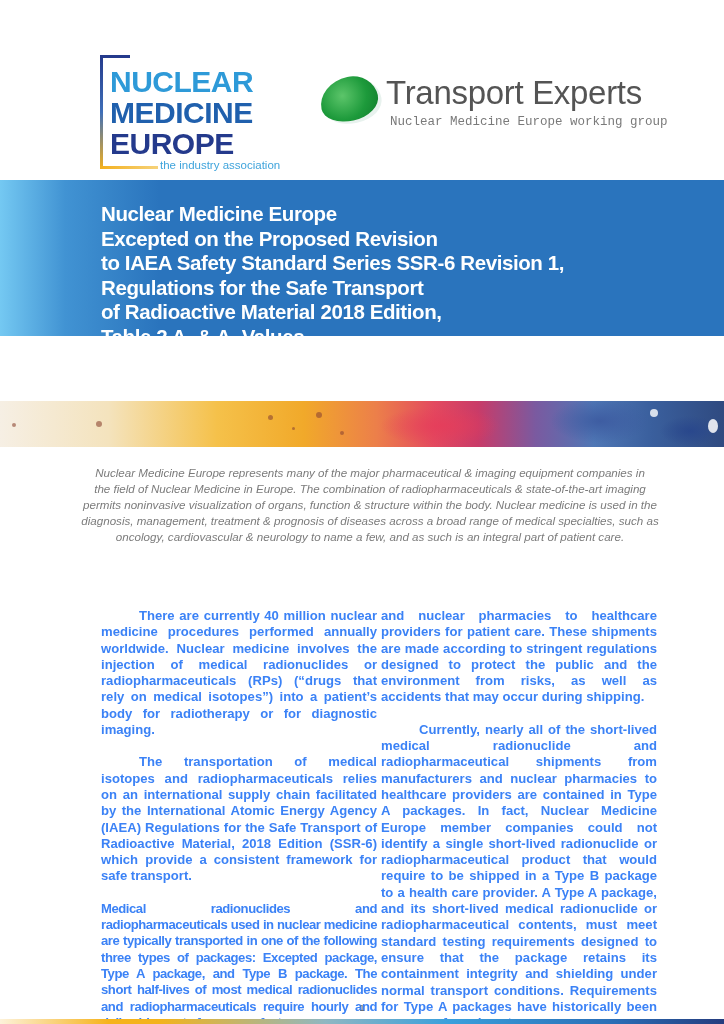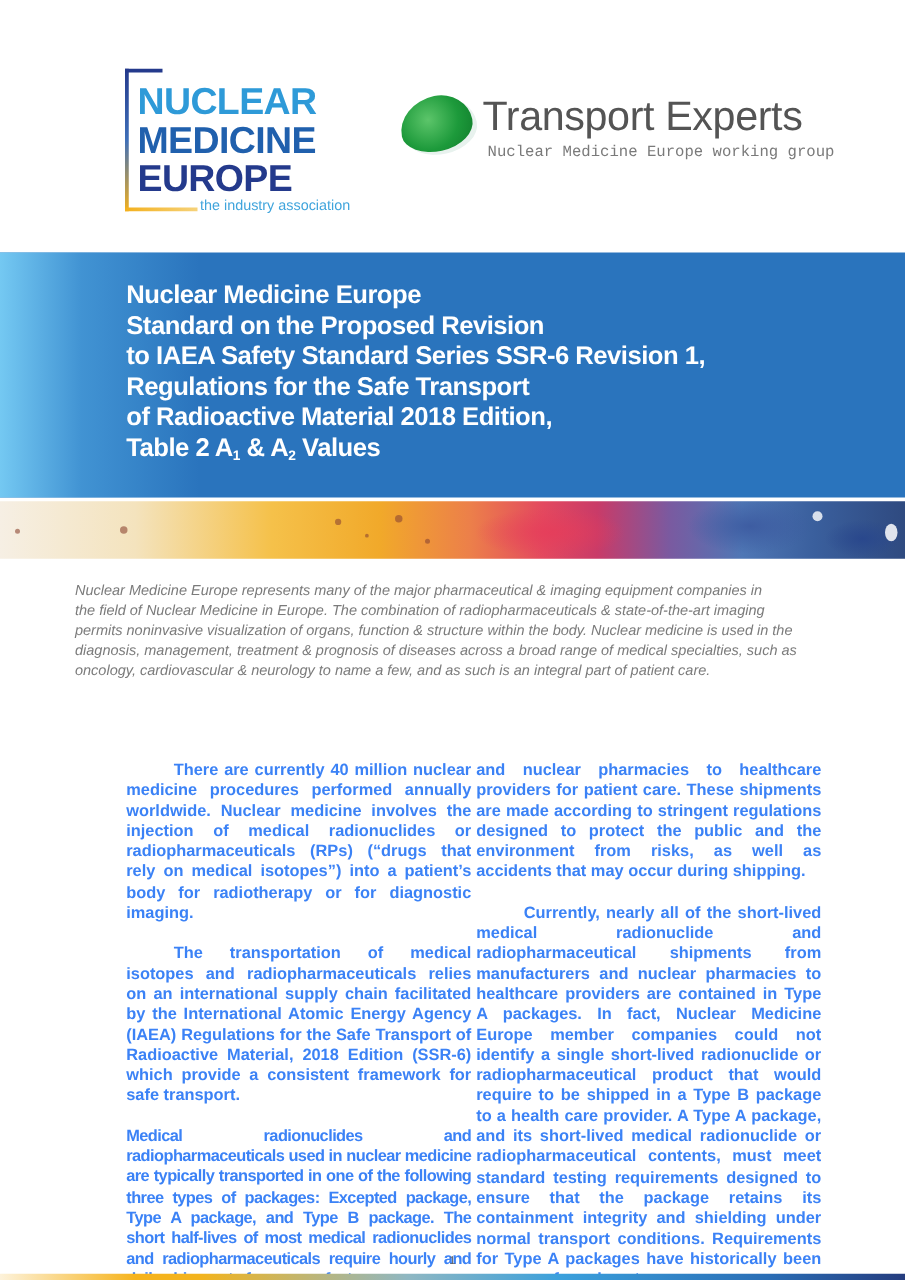--- a/index.html
+++ b/index.html
@@ -38,21 +38,21 @@
     box-shadow: 3px 3px 0 #e8f2ee;
   }
   .te-title {
     position: absolute; left: 66px; top: 0; font-size: 33px; font-weight: normal;
     color: #545454; letter-spacing: -0.3px; white-space: nowrap;
   }
   .te-sub { position: absolute; left: 70px; top: 41px; font-size: 12.5px; color: #7a7a7a; white-space: nowrap; font-family: Liberation Mono, monospace; }
 
   
   .hero {
-    position: absolute; left: 0; top: 202px; width: 724px; height: 196px;
+    position: absolute; left: 0; top: 180px; width: 724px; height: 156px;
     background:
       linear-gradient(90deg, rgba(120,205,245,0.95) 0%, rgba(75,160,220,0.7) 9%, rgba(40,120,195,0) 22%),
       #2a74bd;
   }
   .hero-title {
     position: absolute; left: 101px; top: 22px; width: 600px;
     color: #ffffff; font-weight: bold; font-size: 20.5px; line-height: 24.5px; letter-spacing: -0.4px;
   }
   .hero-title div { white-space: nowrap; }
   .hero-title sub { font-size: 11px; vertical-align: -3px; line-height: 0; }
@@ -64,21 +64,21 @@
       radial-gradient(ellipse 50px 22px at 600px 20px, rgba(60,90,160,0.9), transparent),
       radial-gradient(ellipse 30px 15px at 690px 30px, rgba(40,70,140,0.9), transparent),
       linear-gradient(90deg, #f6efe4 0%, #f4e3bd 15%, #f5c14a 30%, #f1a92a 42%, #ec7f4a 52%,
                       #e3495f 60%, #c93b68 66%, #7a5aa0 74%, #4f77b5 82%, #3a5f9d 90%, #2f4a80 100%);
   }
   .art-dot { position: absolute; border-radius: 50%; background: rgba(140,70,50,0.6); }
 
   
   .intro {
     position: absolute; left: 60px; top: 465px; width: 620px;
-    font-style: italic; font-size: 11.6px; line-height: 16px; color: #7b7b7b;
+    font-style: italic; font-size: 11.6px; line-height: 16px; color: #7b7b7b; text-align: center;
   }
   .intro div { white-space: nowrap; }
 
   
   .col { position: absolute; top: 580px; width: 276px; font-size: 13.1px; line-height: 16.3px; color: #3b82f6; margin-top: 28px; }
   .col-left { left: 101px; }
   .col-right { left: 381px; }
   .para { text-align: justify; margin: 0 0 16px 0; font-weight: bold; }
   .para.indent { text-indent: 38px; }
   .para.bold { font-weight: bold; }
@@ -106,21 +106,21 @@
 
 <div class="te-logo">
   <div class="te-blob"></div>
   <div class="te-title">Transport Experts</div>
   <div class="te-sub">Nuclear Medicine Europe working group</div>
 </div>
 
 <div class="hero">
   <div class="hero-title">
     <div>Nuclear Medicine Europe</div>
-    <div>Standard on the Proposed Revision</div>
+    <div>Excepted on the Proposed Revision</div>
     <div>to IAEA Safety Standard Series SSR-6 Revision 1,</div>
     <div>Regulations for the Safe Transport</div>
     <div>of Radioactive Material 2018 Edition,</div>
     <div><span>Table 2 A</span><sub>1</sub><span> &amp; A</span><sub>2</sub><span> Values</span></div>
   </div>
 </div>
 
 <div class="art-strip">
   <span class="art-dot" style="left:12px;top:22px;width:4px;height:4px;"></span>
   <span class="art-dot" style="left:96px;top:20px;width:6px;height:6px;"></span>

